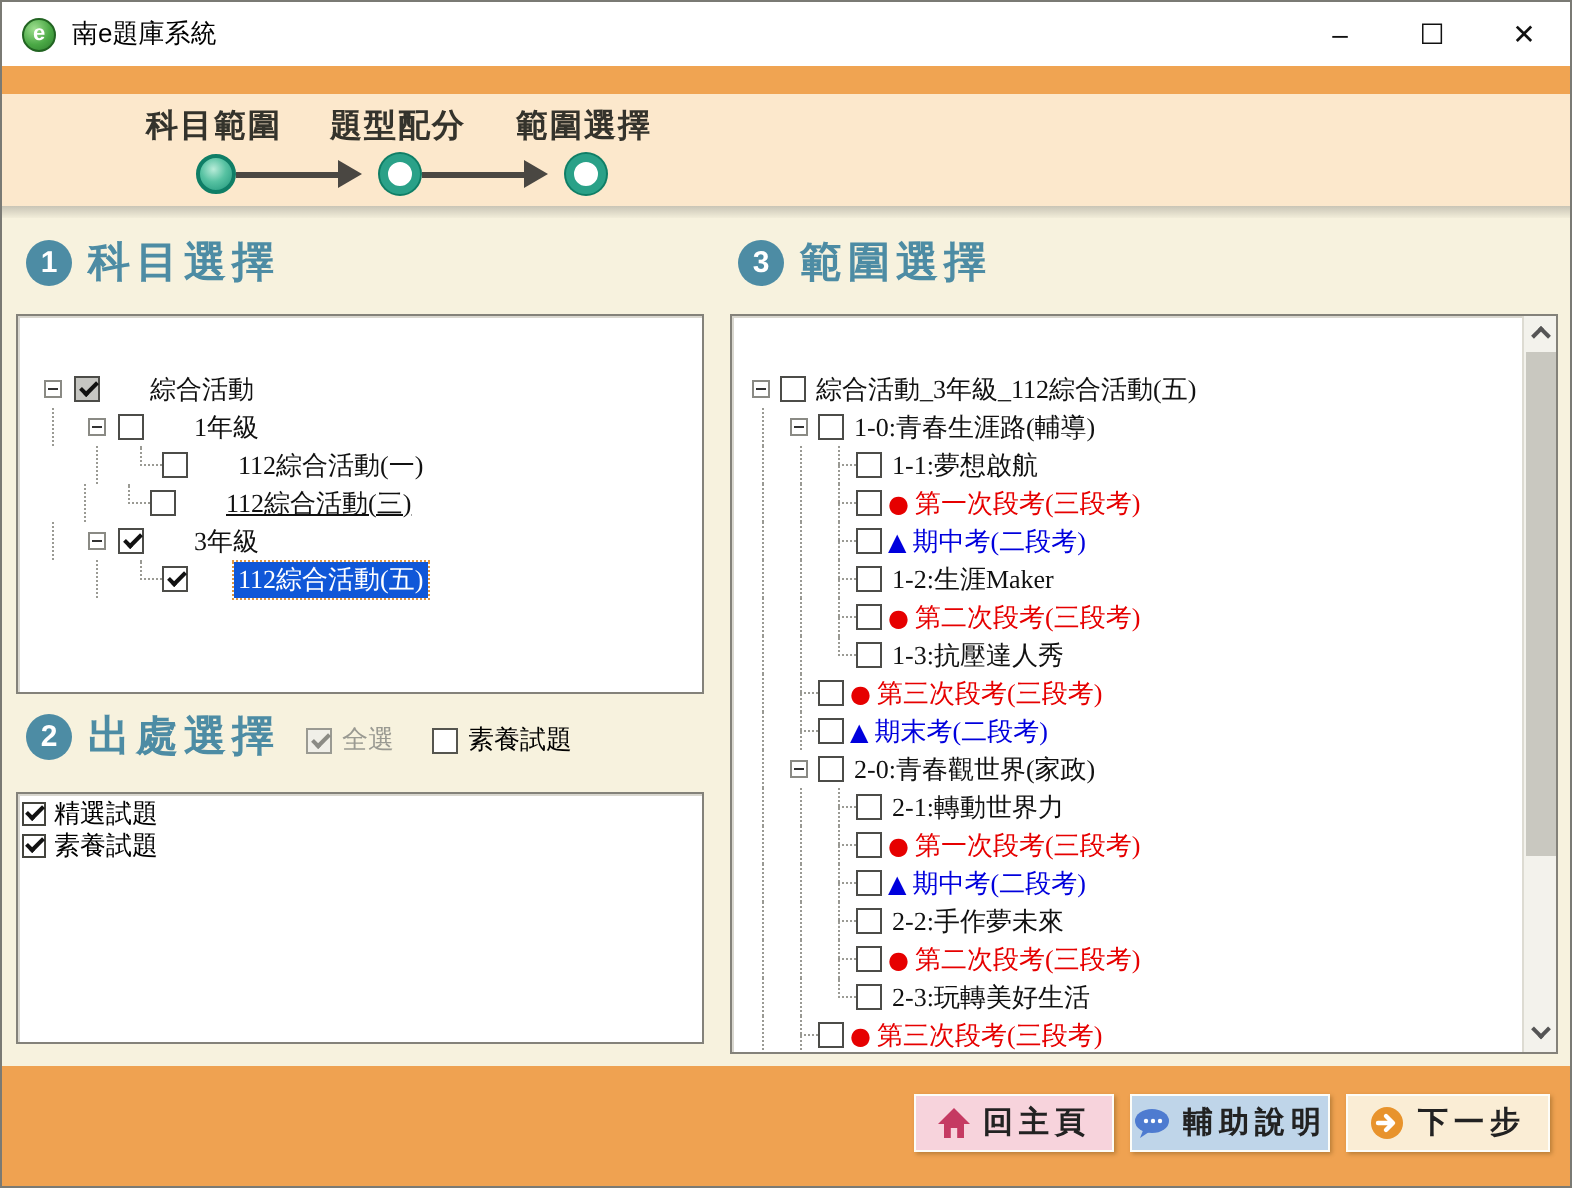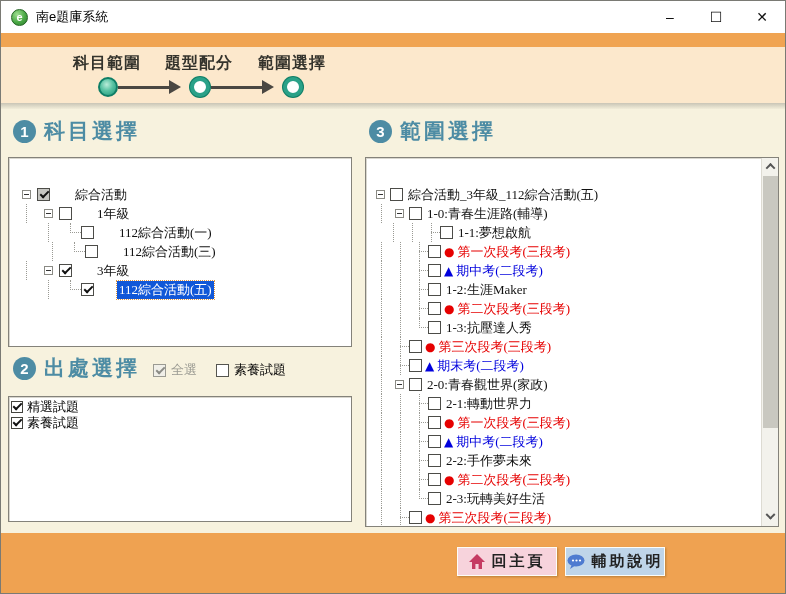--- a/index.html
+++ b/index.html
@@ -172,21 +172,21 @@
             <span class="tcb"></span>
             <span class="tlabel">1年級</span>
           </div>
           <div class="trow" style="padding-left: 6px;">
             <span class="tg" style="width: 22px;"></span>
             <span class="tg line" style="width: 22px;"></span>
             <span class="tconn last" style="width: 22px;"></span>
             <span class="tcb"></span>
             <span class="tlabel">112綜合活動(一)</span>
           </div>
-          <div class="trow" style="padding-left: 10px;">
+          <div class="trow" style="padding-left: 0; text-decoration: underline;">
             <span class="tg" style="width: 22px;"></span>
             <span class="tg line" style="width: 22px;"></span>
             <span class="tconn last" style="width: 22px;"></span>
             <span class="tcb"></span>
             <span class="tlabel">112綜合活動(三)</span>
           </div>
           <div class="trow" style="padding-left: 6px;">
             <span class="tg line" style="width: 22px;"></span>
             <span class="texp" style="width: 22px;">
               <span class="exp-box"></span>
@@ -243,21 +243,21 @@
             <span class="tlabel">綜合活動_3年級_112綜合活動(五)</span>
           </div>
           <div class="trow" style="padding-left: 5px;">
             <span class="tg line" style="width: 19px;"></span>
             <span class="texp" style="width: 19px;">
               <span class="exp-box"></span>
             </span>
             <span class="tcb"></span>
             <span class="tlabel">1-0:青春生涯路(輔導)</span>
           </div>
-          <div class="trow" style="padding-left: 17px;">
+          <div class="trow" style="padding-left: 5px;">
             <span class="tg line" style="width: 19px;"></span>
             <span class="tg line" style="width: 19px;"></span>
             <span class="tconn" style="width: 19px;"></span>
             <span class="tcb"></span>
             <span class="tlabel">1-1:夢想啟航</span>
           </div>
           <div class="trow" style="padding-left: 5px;">
             <span class="tg line" style="width: 19px;"></span>
             <span class="tg line" style="width: 19px;"></span>
             <span class="tconn" style="width: 19px;"></span>
@@ -408,15 +408,22 @@
       <svg width="18" height="16" viewBox="0 0 18 16">
         <ellipse cx="9" cy="6.5" rx="8.5" ry="6" fill="#4E7BD0"></ellipse>
         <path d="M5 10 L3 15 L9 11 Z" fill="#4E7BD0"></path>
         <circle cx="6" cy="6.5" r="1.1" fill="#fff"></circle>
         <circle cx="9.5" cy="6.5" r="1.1" fill="#fff"></circle>
         <circle cx="13" cy="6.5" r="1.1" fill="#fff"></circle>
       </svg>
       <span>輔助說明</span>
     </div>
 
+    <div class="f-btn f-next">
+      <svg width="17" height="17" viewBox="0 0 17 17">
+        <circle cx="8.5" cy="8.5" r="8" fill="#E8932C"></circle>
+        <path d="M4 8.5 L10 8.5 M8 5 L11.5 8.5 L8 12" stroke="#fff" stroke-width="2.2" fill="none" stroke-linecap="round" stroke-linejoin="round"></path>
+      </svg>
+      <span>下一步</span>
+    </div>
   </div>
 
 </div>
 
 </body></html>

